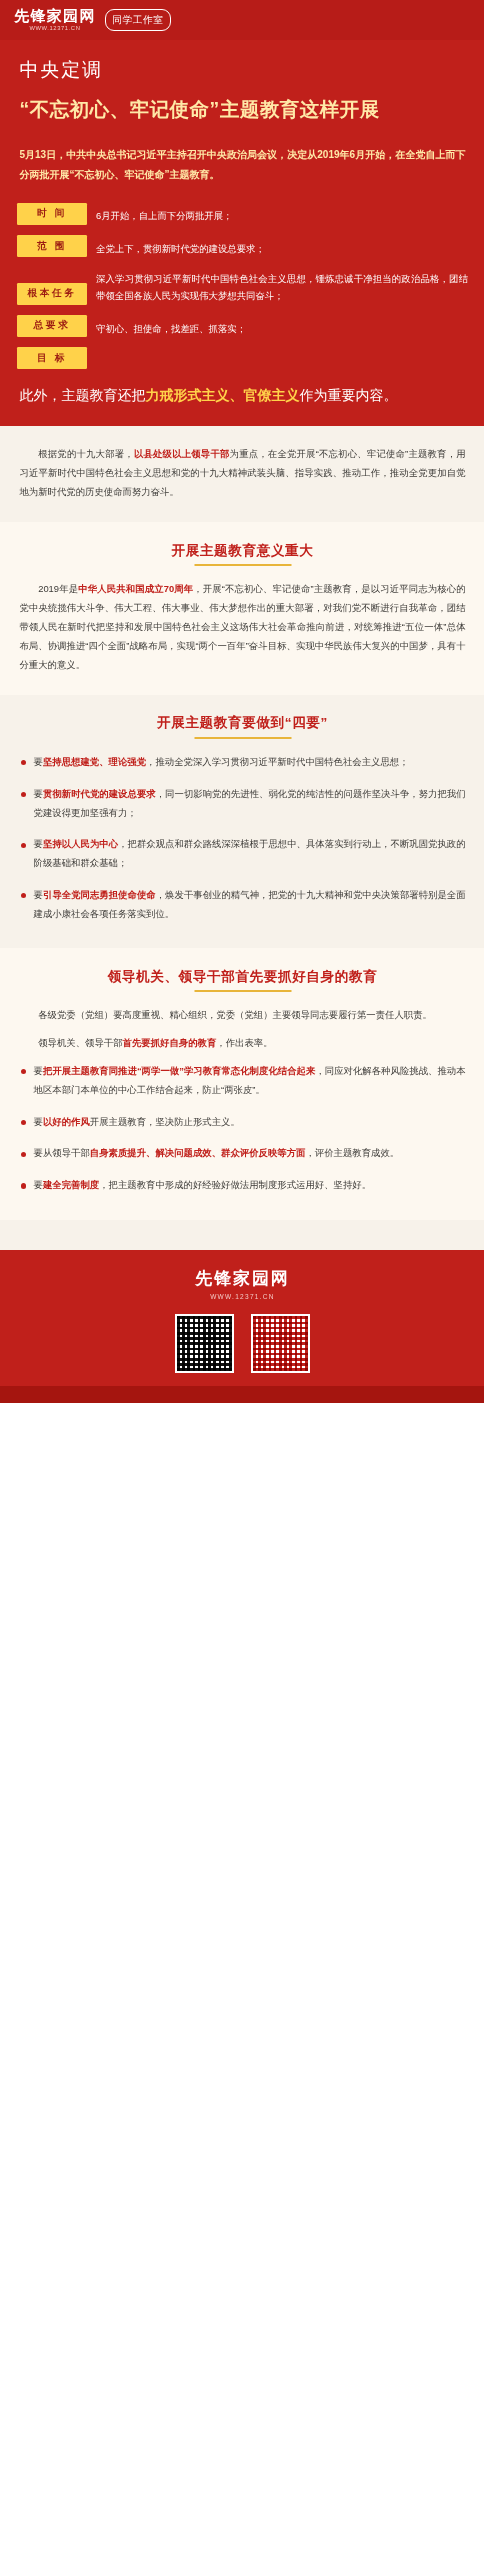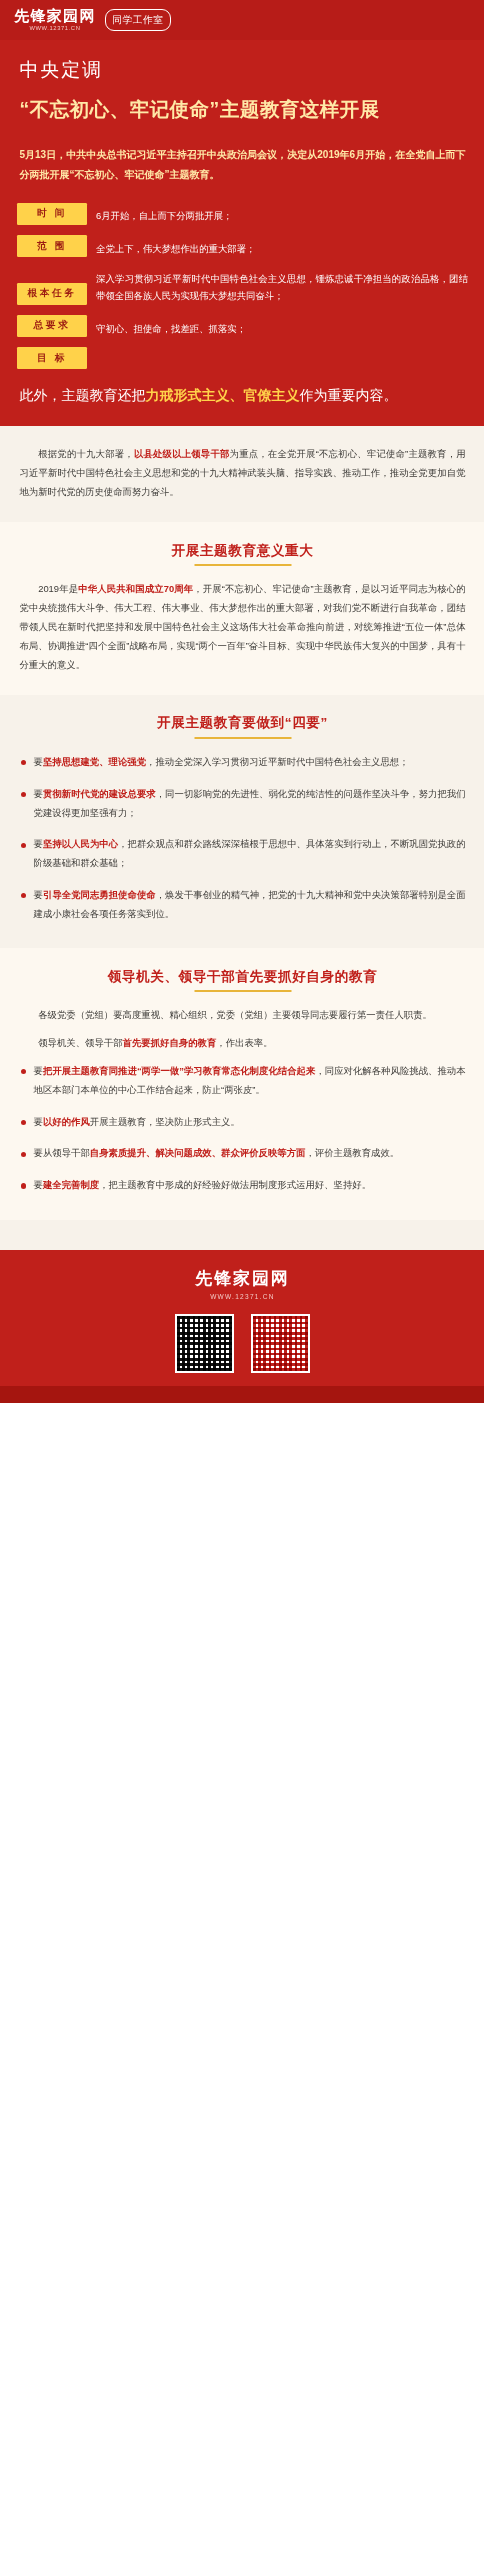--- a/index.html
+++ b/index.html
@@ -257,21 +257,21 @@
   </div>
 
   <div class="kv-wrap">
     <div id="kv-container">
         <div class="kv-row">
           <div class="kv-label">时 间</div>
           <div class="kv-value">6月开始，自上而下分两批开展；</div>
         </div>
         <div class="kv-row">
           <div class="kv-label">范 围</div>
-          <div class="kv-value">全党上下，伟大梦想作出的重大部署；</div>
+          <div class="kv-value">全党上下，贯彻新时代党的建设总要求；</div>
         </div>
         <div class="kv-row">
           <div class="kv-label">根本任务</div>
           <div class="kv-value">深入学习贯彻习近平新时代中国特色社会主义思想，锤炼忠诚干净担当的政治品格，团结带领全国各族人民为实现伟大梦想共同奋斗；</div>
         </div>
         <div class="kv-row">
           <div class="kv-label">总要求</div>
           <div class="kv-value">守初心、担使命，找差距、抓落实；</div>
         </div>
         <div class="kv-row">

